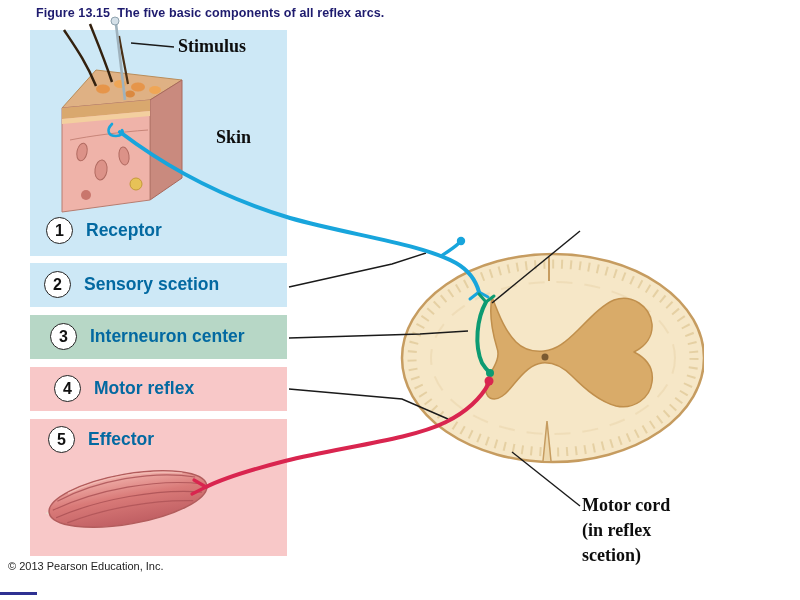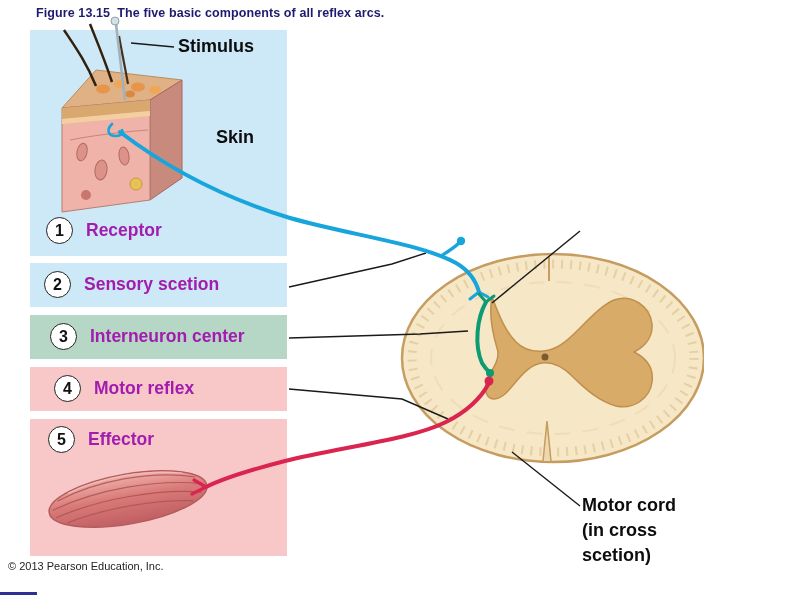--- a/index.html
+++ b/index.html
@@ -16,28 +16,28 @@
   .box.pink  { background:#f8c8c8; }
   #box-receptor    { top:30px;  height:226px; }
   #box-sensory     { top:263px; height:44px; }
   #box-integration { top:315px; height:44px; }
   #box-motor       { top:367px; height:44px; }
   #box-effector    { top:419px; height:137px; }
 
   .row { position:absolute; display:flex; align-items:center; gap:13px; z-index:3; }
   .num { display:inline-flex; width:27px; height:27px; border:1.7px solid #222; border-radius:50%;
          background:#fff; align-items:center; justify-content:center; font-size:16px; font-weight:bold; color:#111; }
-  .clabel { font-size:17.5px; font-weight:bold; color:#a21caf; }
+  .clabel { font-size:17.5px; font-weight:bold; color:#0369a1; }
   #row-1 { left:46px; top:217px; }
   #row-2 { left:44px; top:271px; }
   #row-3 { left:50px; top:323px; }
   #row-4 { left:54px; top:375px; }
   #row-5 { left:48px; top:426px; }
 
-  .ann { position:absolute; font-size:18px; font-weight:bold; color:#0d0d0d; z-index:3; }
+  .ann { position:absolute; font-size:18px; font-weight:bold; color:#0d0d0d; z-index:3;font-family:Liberation Serif, serif; }
   #lbl-stimulus    { left:178px; top:36px; }
   #lbl-skin        { left:216px; top:127px; }
   #lbl-interneuron { left:584px; top:214px; }
   #lbl-spinal      { left:582px; top:493px; line-height:25px; }
 
   .art { position:absolute; left:0; top:0; z-index:2; pointer-events:none; }
 
   .copyright { position:absolute; left:8px; top:560px; font-size:11px; color:#222; z-index:3; }
   .accent { position:absolute; left:0; top:592px; width:37px; height:3px; background:#2e3192; z-index:3; }
 </style>
@@ -142,21 +142,21 @@
       <path d="M 489 383 C 480 400, 466 412, 446 422 C 410 440, 340 447, 285 461 C 250 470, 222 479, 206 487" stroke-width="4"></path>
       <path d="M 206 487 L 194 480 M 206 487 L 192 494" stroke-width="3.2"></path>
     </g>
     <circle cx="489" cy="381" r="4.5" fill="#d9254f"></circle>
   </svg>
 
   <div class="ann" id="lbl-stimulus">Stimulus</div>
   <div class="ann" id="lbl-skin">Skin</div>
   <div class="ann" id="lbl-spinal">
     <div>Motor cord</div>
-    <div>(in cross scetion)</div>
+    <div>(in reflex scetion)</div>
   </div>
 
   <div class="row" id="row-1">
     <span class="num">1</span>
     <span class="clabel">Receptor</span>
   </div>
   <div class="row" id="row-2">
     <span class="num">2</span>
     <span class="clabel">Sensory scetion</span>
   </div>

